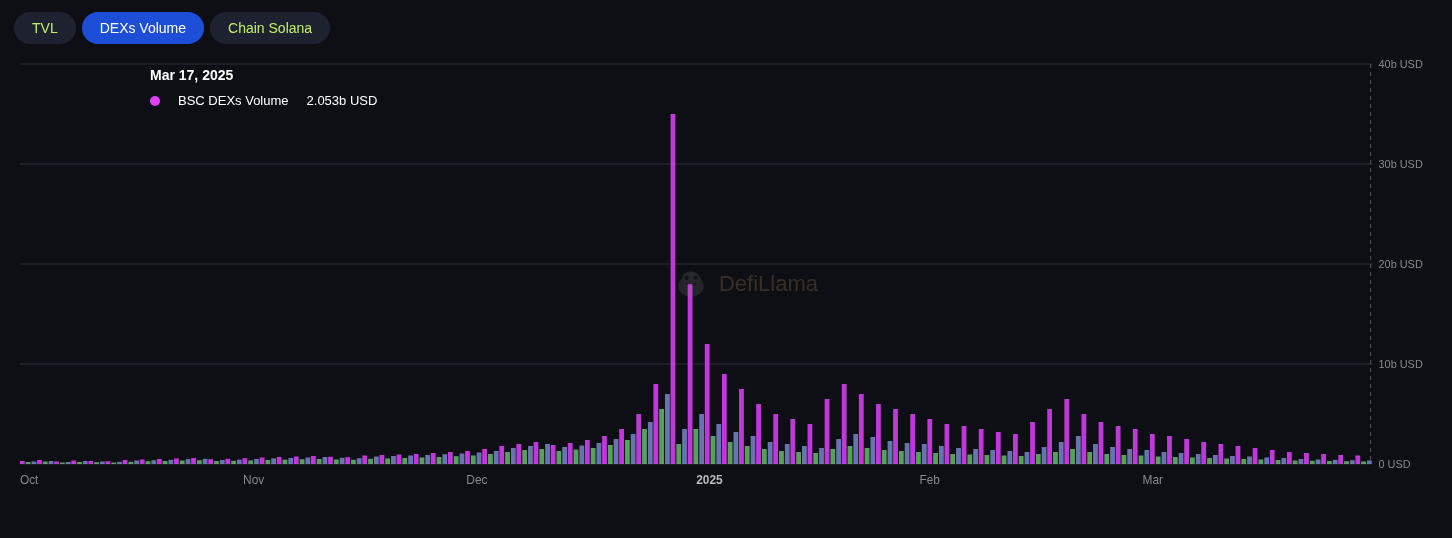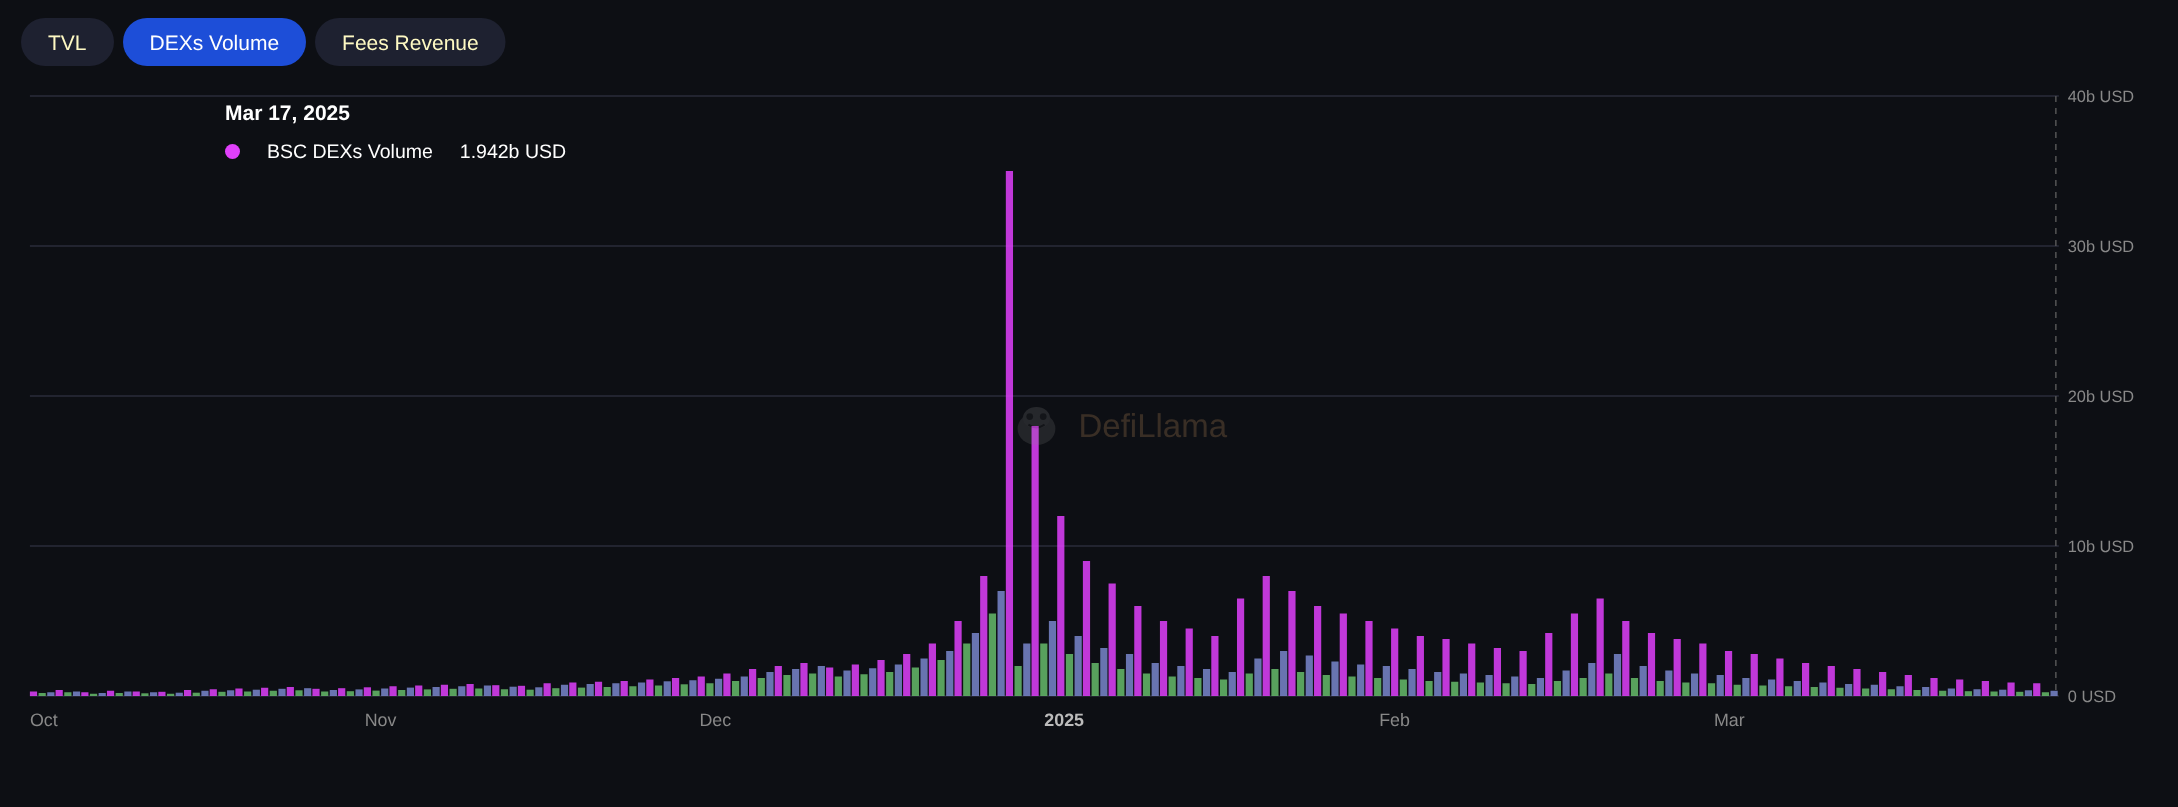--- a/index.html
+++ b/index.html
@@ -24,21 +24,21 @@
       margin-bottom: 10px;
       padding-left: 4px;
     }
     .tab {
       padding: 8px 18px;
       border-radius: 20px;
       font-size: 14px;
       font-weight: 500;
       cursor: pointer;
       border: none;
-      color: #fef9c3;
+      color: #bef264;
       background: #1e2130;
     }
     .tab.active {
       background: #1d4ed8;
       color: #fff;
     }
     .chart-area {
       position: relative;
       width: 100%;
       height: 460px;
@@ -93,30 +93,30 @@
       height: 100%;
     }
   </style>
 </head>
 <body>
 
 <div class="container">
   <div class="tabs">
     <button class="tab">TVL</button>
     <button class="tab active">DEXs Volume</button>
-    <button class="tab">Fees Revenue</button>
+    <button class="tab">Chain Solana</button>
   </div>
 
   <div class="chart-area">
     <div class="tooltip-box">
       <div class="tooltip-date">Mar 17, 2025</div>
       <div class="tooltip-item">
         <span class="dot" style="background:#e040fb;"></span>
         <span>BSC DEXs Volume</span>
-        <span>1.942b USD</span>
+        <span>2.053b USD</span>
       </div>
     </div>
 
     <div class="watermark">
       <svg class="watermark-logo" viewBox="0 0 40 40" fill="#aaa">
         <ellipse cx="20" cy="22" rx="14" ry="12" fill="#888"></ellipse>
         <ellipse cx="20" cy="14" rx="10" ry="8" fill="#999"></ellipse>
         <circle cx="15" cy="13" r="2.5" fill="#333"></circle>
         <circle cx="25" cy="13" r="2.5" fill="#333"></circle>
         <path d="M14 19 Q20 23 26 19" stroke="#333" stroke-width="1.5" fill="none"></path>

